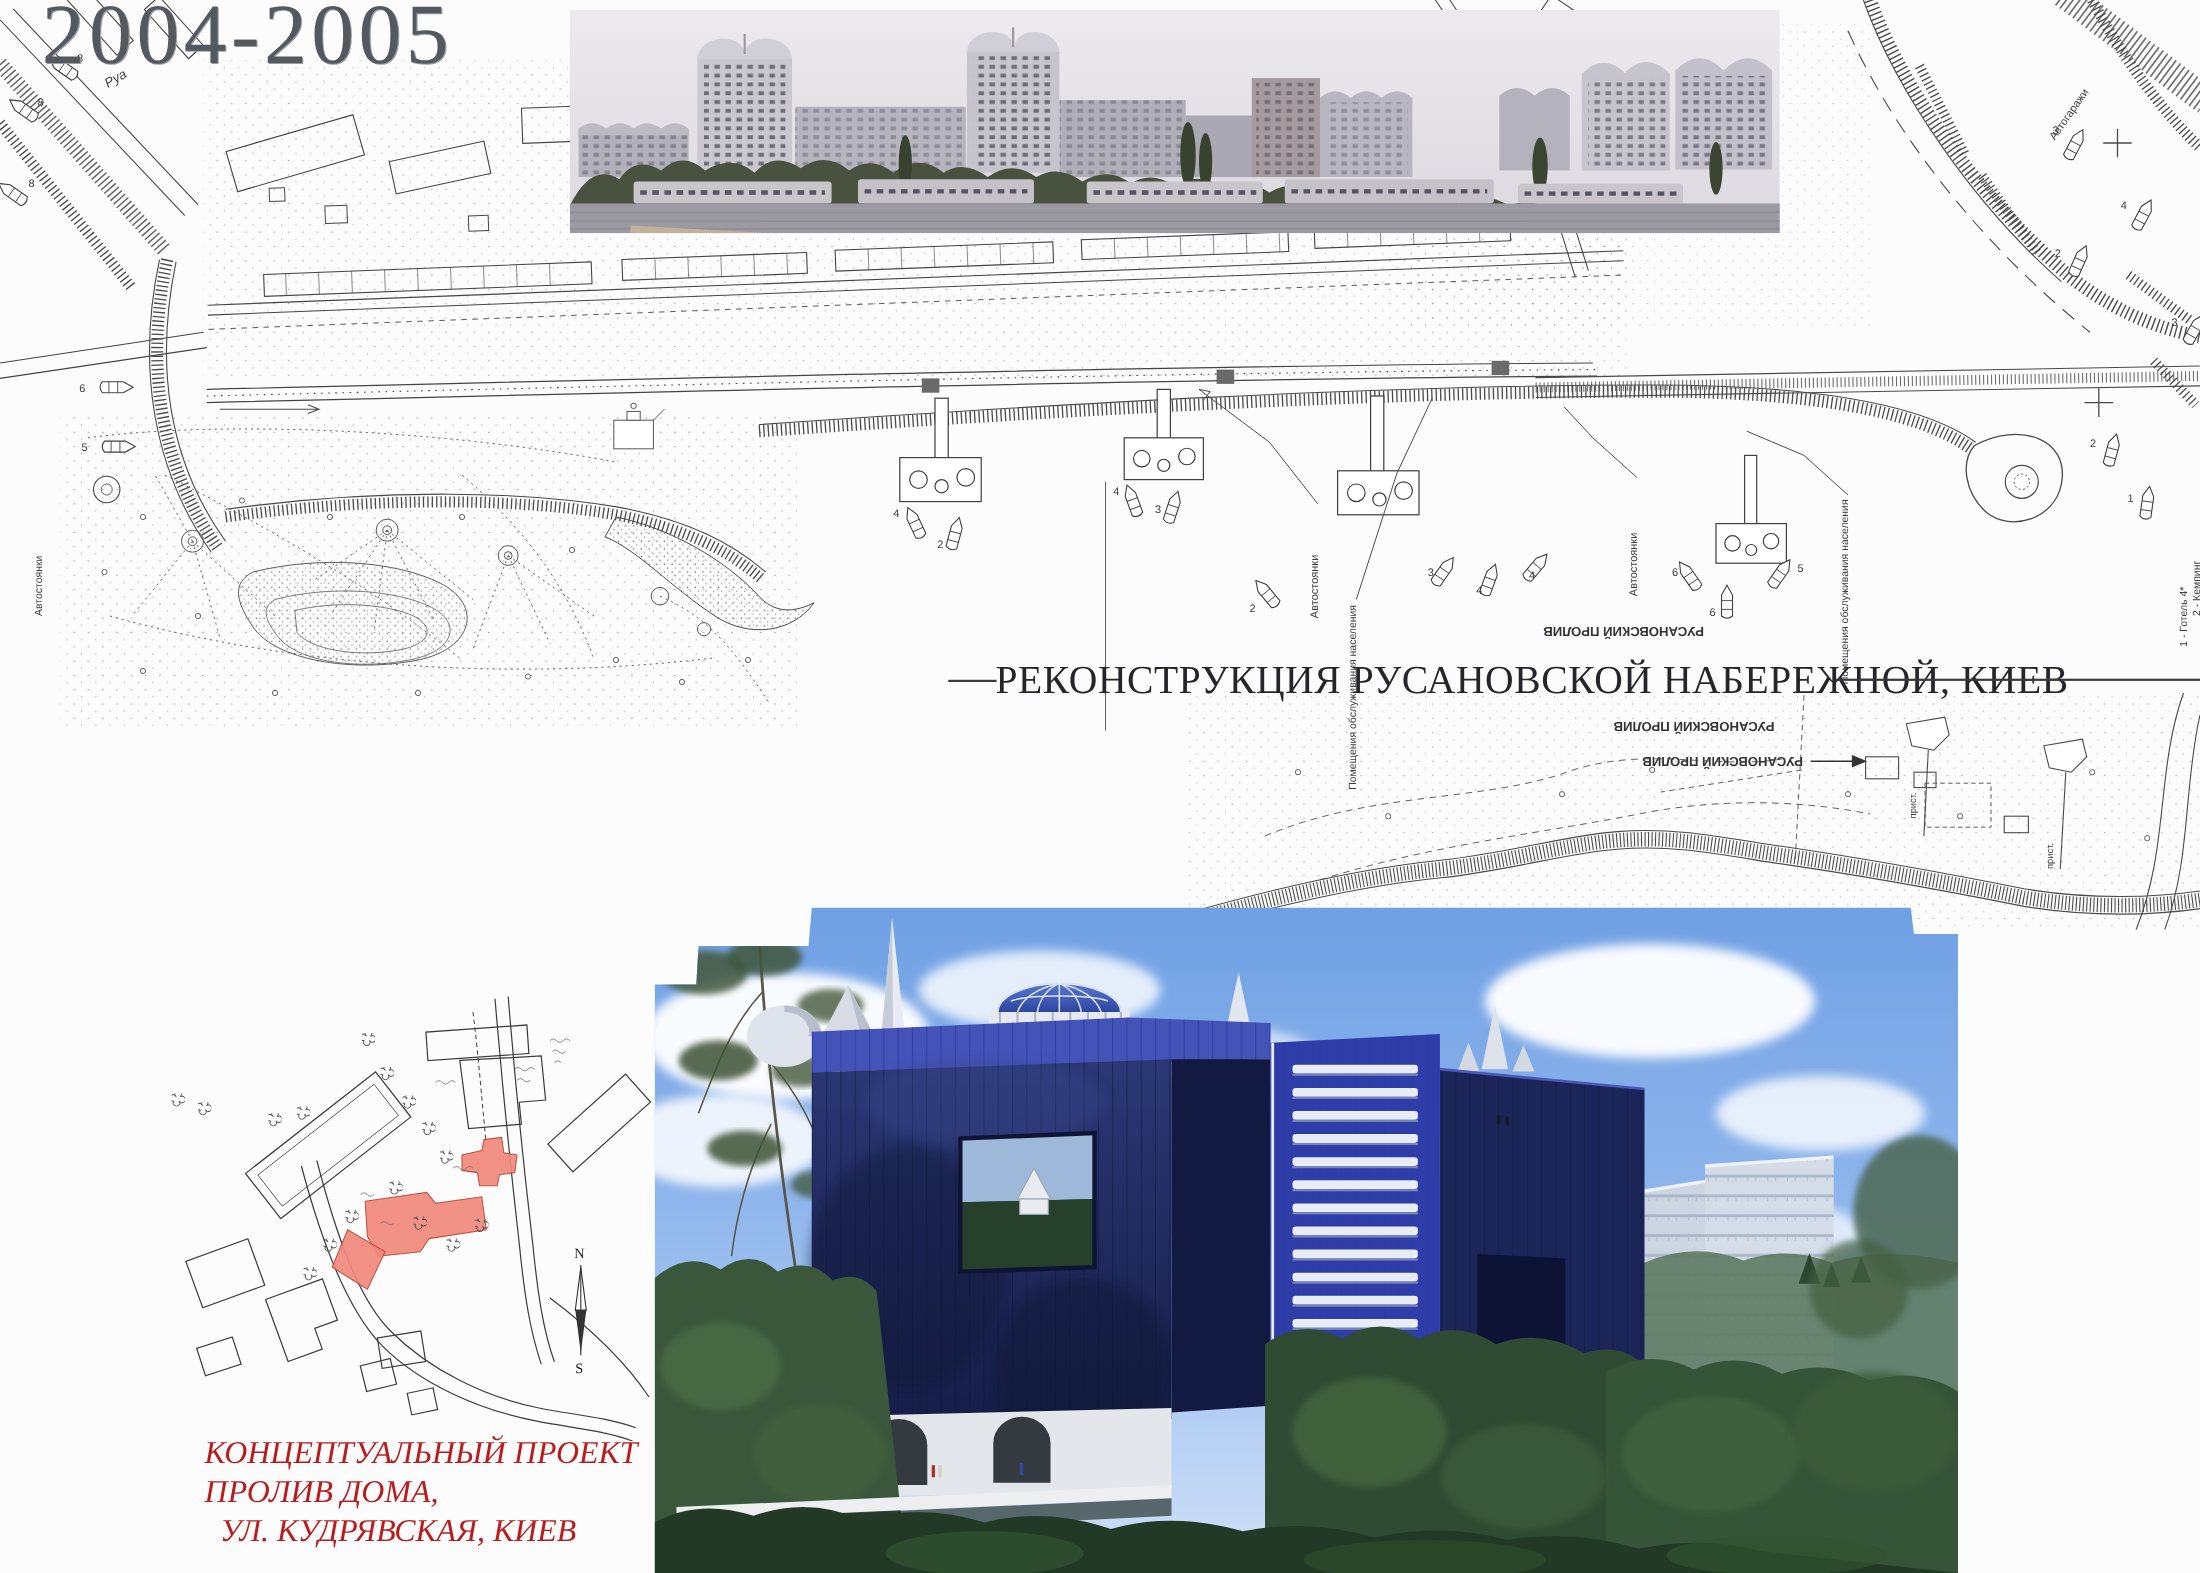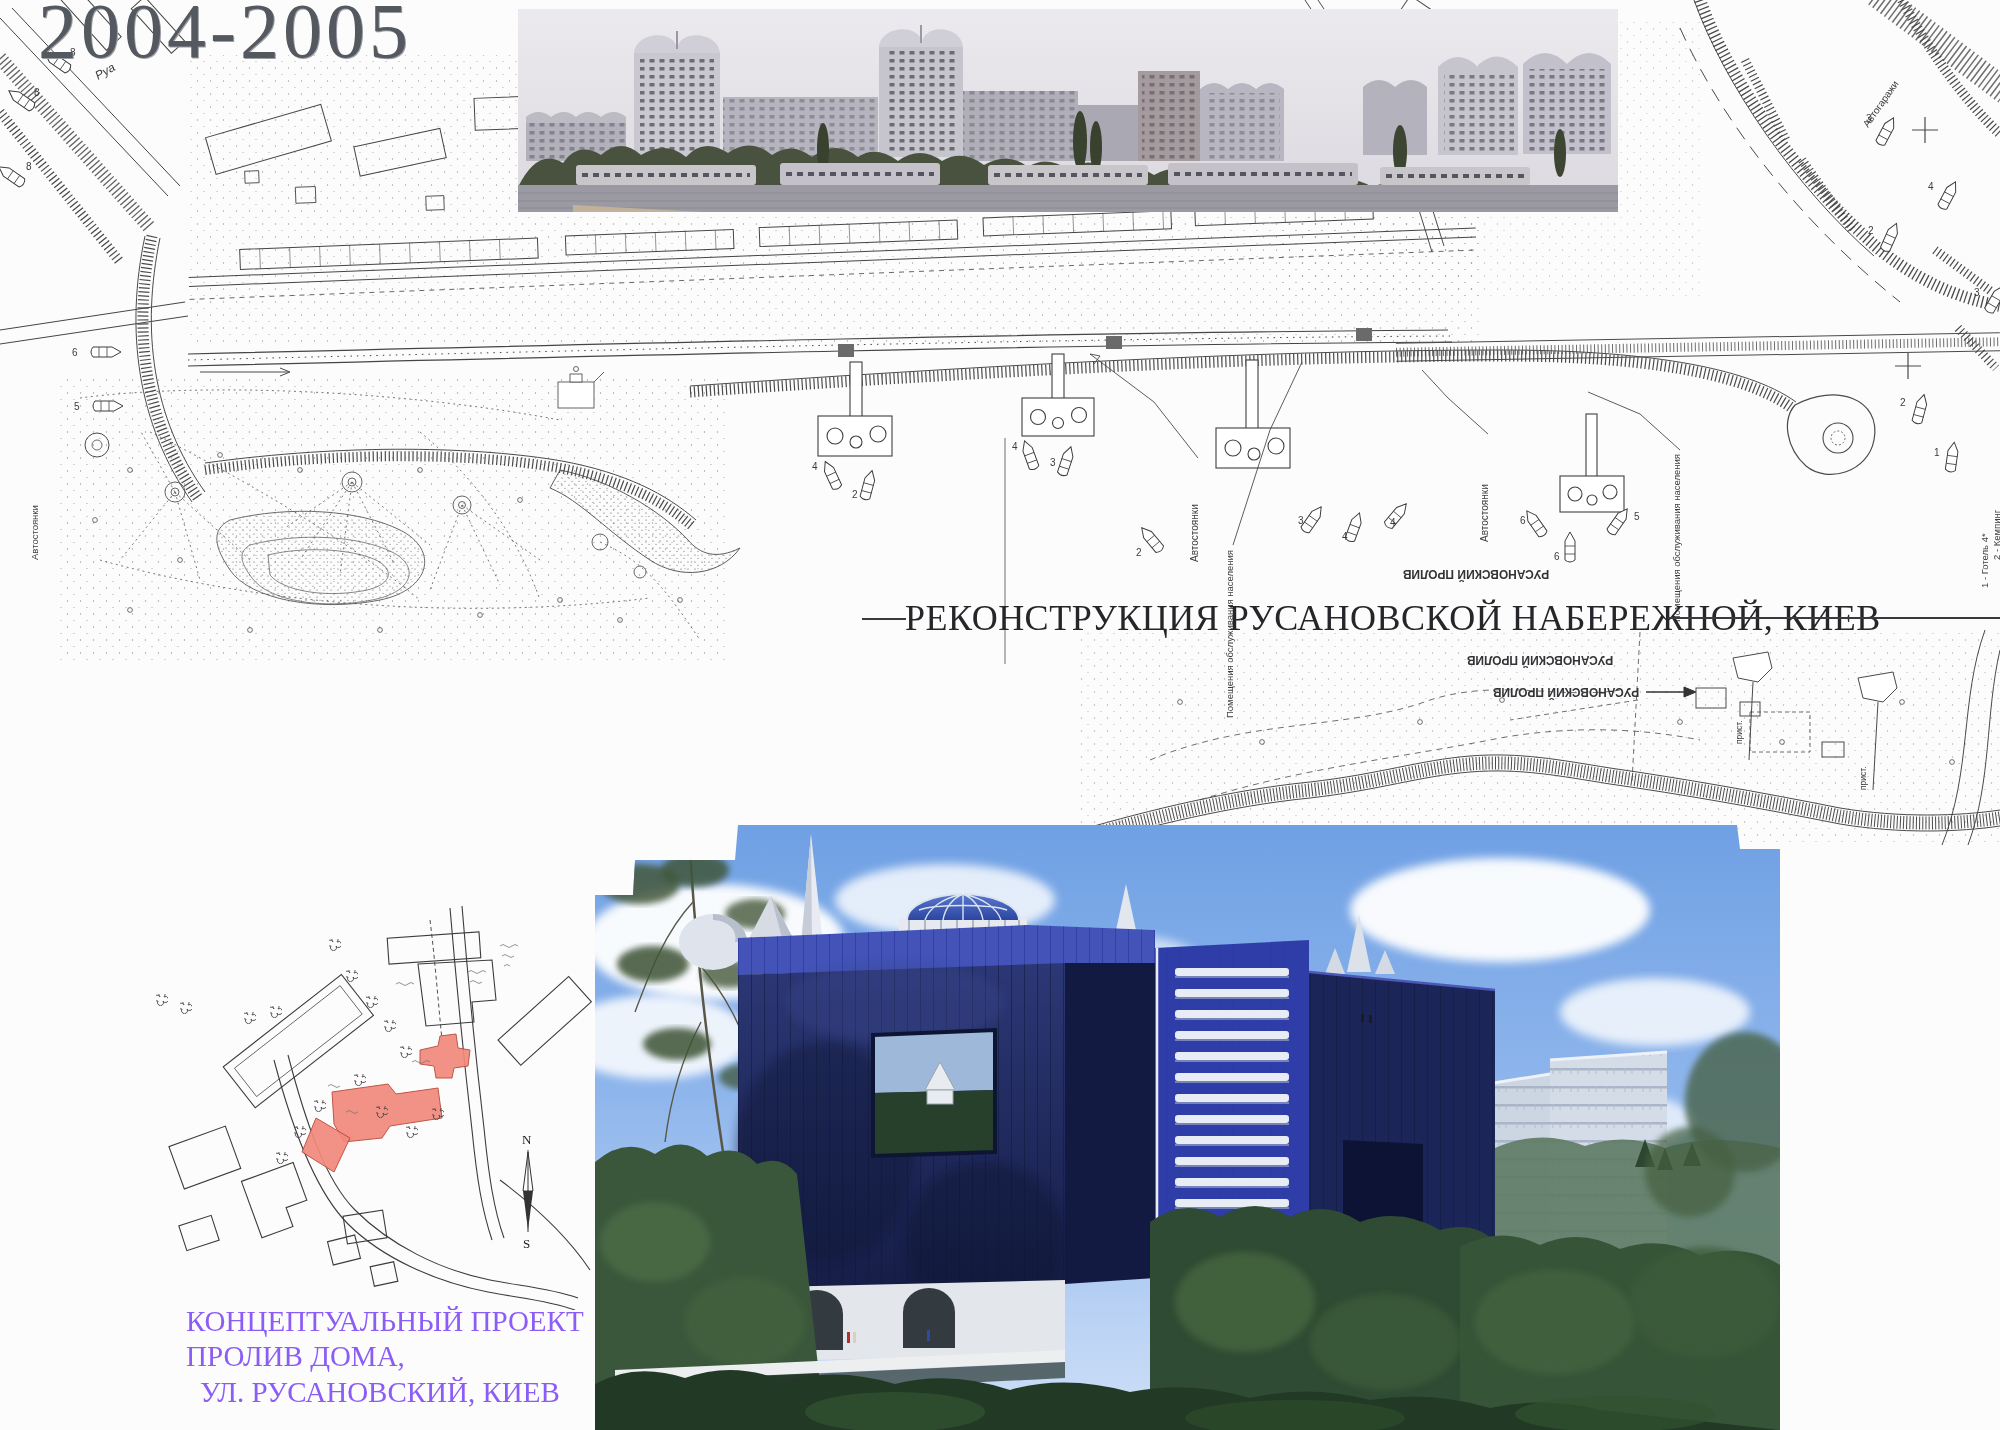--- a/index.html
+++ b/index.html
@@ -10,22 +10,22 @@
   #photo-svg{left:518px;top:9px;}
   #render-svg{left:595px;top:822px;}
   #mini-svg{left:120px;top:880px;}
   .years{position:absolute;left:38px;top:-14px;margin:0;font-size:78px;font-weight:400;
          color:#54585f;letter-spacing:4px;z-index:5;text-shadow:1px 1px 0 #9a9ea4;}
   .caption-main{position:absolute;left:905px;top:597px;font-size:36px;color:#26262a;
                 letter-spacing:.5px;white-space:nowrap;z-index:6;}
   .rule{position:absolute;height:2px;background:#3a3a3e;z-index:6;}
   .rule-left{left:862px;top:618px;width:44px;}
   .rule-right{left:1668px;top:617px;width:332px;}
-  .caption-small{position:absolute;left:186px;top:1304px;font-size:29px;color:#8b5cf6;
-                 line-height:1.22;z-index:6;}
+  .caption-small{position:absolute;left:186px;top:1304px;font-size:29px;color:#b91c1c;
+                 line-height:1.22;z-index:6;font-style:italic;}
   .caption-small .l3{padding-left:14px;}
   .maplabel{font-family:"Liberation Sans",sans-serif;fill:#3c3c40;}
   .strait{font-family:"Liberation Sans",sans-serif;font-weight:bold;fill:#333337;}
   text{user-select:none;}
 </style>
 </head>
 <body>
 
 <div class="page">
 
@@ -415,21 +415,21 @@
   <polygon points="55,196 185,203 55,203" fill="#c0b29a"></polygon>
 </svg>
 
 <h1 class="years">2004-2005</h1>
 <div class="caption-main">РЕКОНСТРУКЦИЯ РУСАНОВСКОЙ НАБЕРЕЖНОЙ, КИЕВ</div>
 <div class="rule rule-left"></div>
 <div class="rule rule-right"></div>
 <div class="caption-small">
   <div>КОНЦЕПТУАЛЬНЫЙ ПРОЕКТ</div>
   <div>ПРОЛИВ ДОМА,</div>
-  <div class="l3">УЛ. РУСАНОВСКИЙ, КИЕВ</div>
+  <div class="l3">УЛ. КУДРЯВСКАЯ, КИЕВ</div>
 </div>
 
 <svg id="mini-svg" width="480" height="430" viewBox="0 0 480 430">
   <defs>
     <symbol id="puff" viewBox="-6 -6 12 12">
       <path d="M-4,1 a3,3 0 1 1 2,-4 a3,3 0 1 1 4,0 a3,3 0 1 1 -1,4 a3,3 0 1 1 -5,0 z" fill="none" stroke="#4a4a4a" stroke-width="0.9"></path>
     </symbol>
   </defs>
   <g stroke="#3c3c3c" fill="none" stroke-width="1.1">
     <path d="M168,175 C185,240 205,300 235,330 C270,365 320,390 370,400 C400,406 430,408 458,418"></path>

